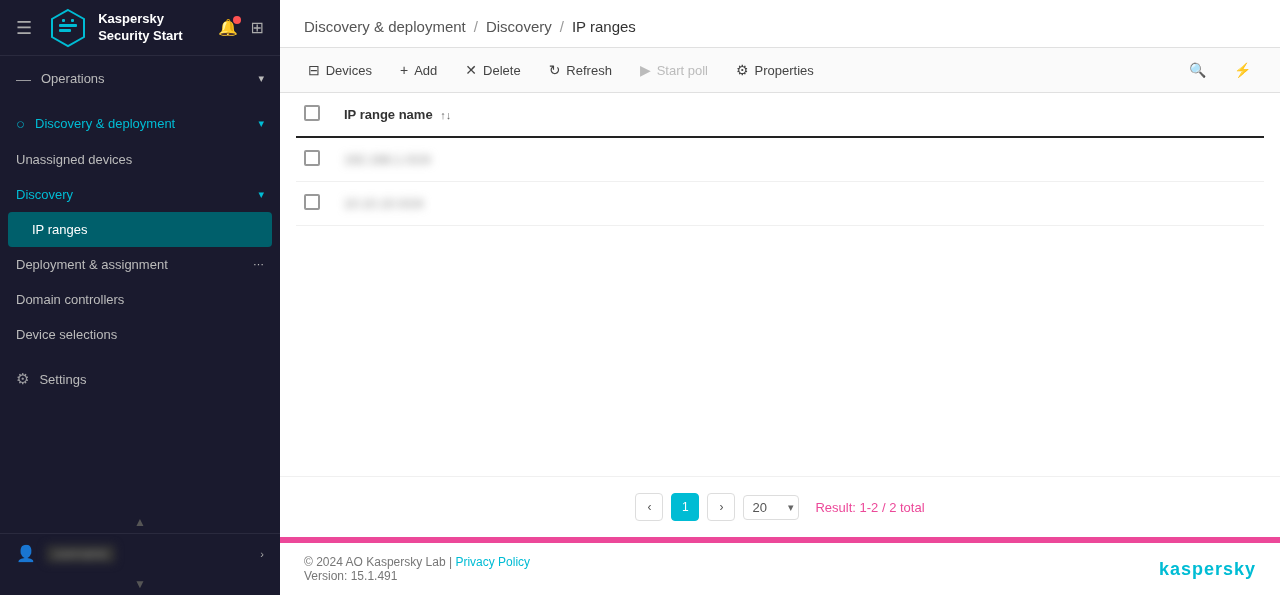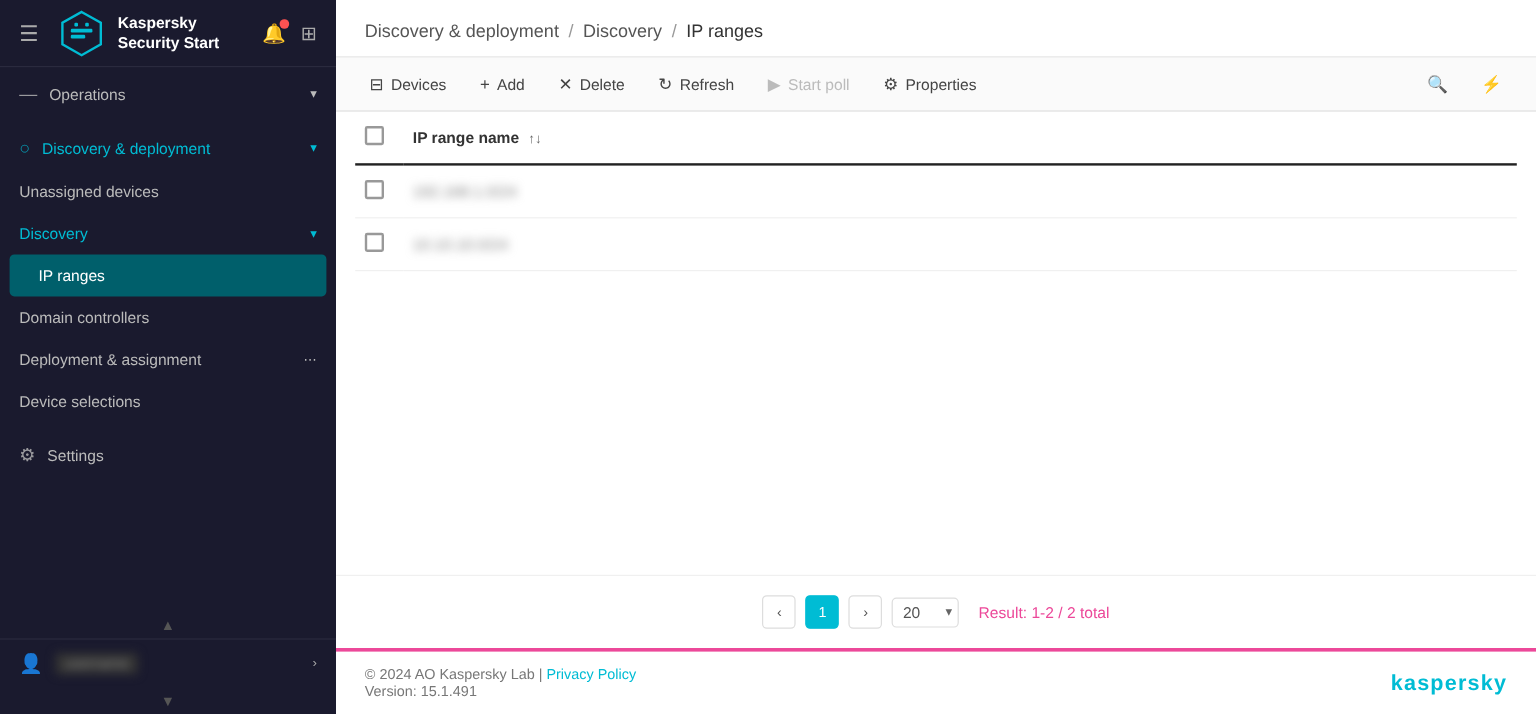--- a/index.html
+++ b/index.html
@@ -253,21 +253,21 @@
     }
     .result-text {
       font-size: 13px;
       color: #ec4899;
       margin-left: 8px;
     }
 
     
     .page-footer {
       padding: 12px 24px;
-      border-top: 3px solid #ec4899;
+      border-top: 6px solid #ec4899;
       display: flex;
       justify-content: space-between;
       align-items: center;
       background: #fff;
       font-size: 12px;
       color: #777;
     }
     .footer-link {
       color: #00bcd4;
       text-decoration: none;
@@ -327,25 +327,25 @@
         <span>Unassigned devices</span>
       </div>
       <div class="nav-item sub active">
         <span style="color:#00bcd4;">Discovery</span>
         <span class="chevron" style="color:#00bcd4;">▾</span>
       </div>
       <div class="nav-item highlighted">
         <span>IP ranges</span>
       </div>
       <div class="nav-item sub">
-        <span>Domain controllers</span>
-      </div>
-      <div class="nav-item sub">
         <span>Deployment &amp; assignment</span>
         <span class="chevron" style="margin-left:auto;">⋯</span>
+      </div>
+      <div class="nav-item sub">
+        <span>Domain controllers</span>
       </div>
       <div class="nav-item sub">
         <span>Device selections</span>
       </div>
     </div>
 
     <div class="nav-section">
       <div class="nav-item">
         <span class="nav-icon">⚙</span>
         <span>Settings</span>

